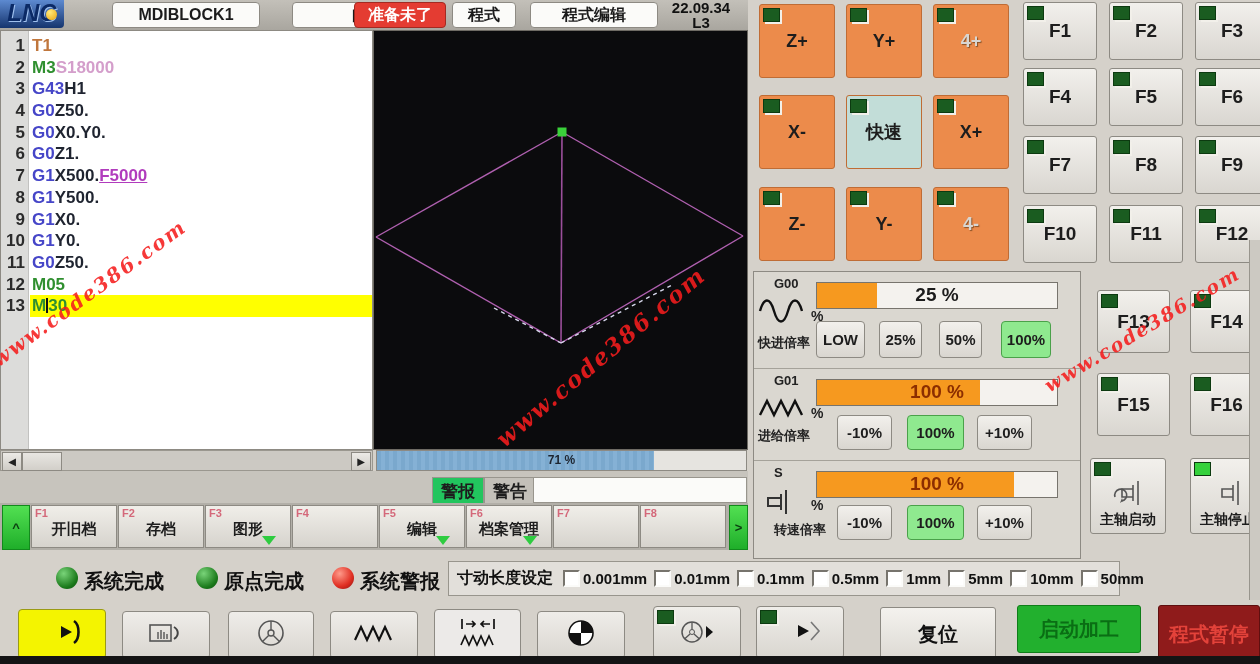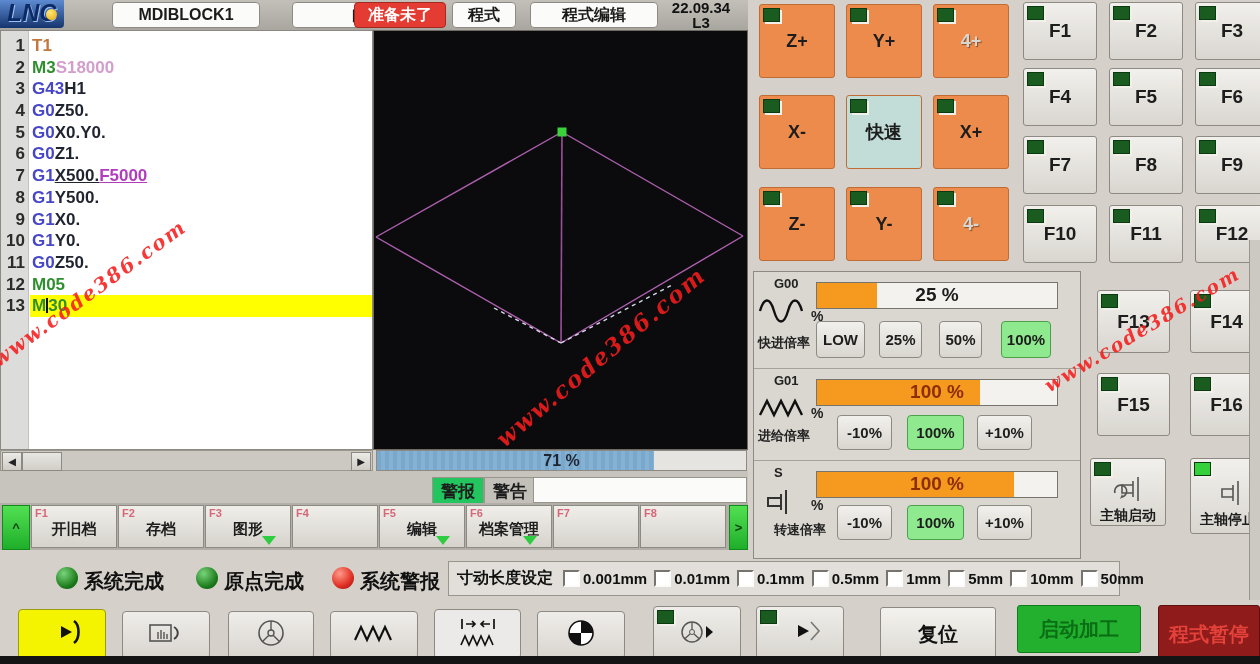--- a/index.html
+++ b/index.html
@@ -30,21 +30,21 @@
   
   #hscroll{left:0;top:450px;width:373px;height:21px;background:#ccc9c3;border:1px solid #9a978f;box-sizing:border-box;}
   .sbtn{position:absolute;top:1px;width:18px;height:17px;background:linear-gradient(180deg,#eceae6,#cfccc6);
         border:1px solid #8d8a83;color:#222;font-size:10px;text-align:center;line-height:17px;}
   #sthumb{position:absolute;left:21px;top:1px;width:38px;height:17px;background:linear-gradient(180deg,#e8e6e2,#d2cfc9);border:1px solid #8d8a83;}
   
   #gfx{left:373px;top:30px;width:375px;height:420px;background:#0b0b0d;border:1px solid #6e6b64;box-sizing:border-box;}
   #bar71{left:376px;top:450px;width:371px;height:21px;background:#e6e4e0;border:1px solid #8d8a83;box-sizing:border-box;}
   #bar71 .fill{position:absolute;left:0;top:0;height:100%;
         background:repeating-linear-gradient(90deg,#7aa8cd 0 4px,#85b1d5 4px 8px);}
-  #bar71 .lbl{position:absolute;width:100%;text-align:center;top:0;line-height:19px;font-size:16px;font-weight:bold;color:#1d2530;}
+  #bar71 .lbl{position:absolute;width:100%;text-align:center;top:0;line-height:19px;font-size:12px;font-weight:bold;color:#1d2530;}
   
   #tabrow{left:0;top:471px;width:748px;height:32px;background:#c7c4bd;}
   .atab{position:absolute;top:6px;height:26px;width:50px;font-size:17px;font-weight:bold;color:#1d1d1d;
         display:flex;align-items:center;justify-content:center;border:1px solid #98958d;border-bottom:none;}
   #alarmpane{position:absolute;left:533px;top:6px;width:214px;height:26px;background:#fbfbf9;border:1px solid #98958d;box-sizing:border-box;}
   
   #softrow{left:0;top:503px;width:748px;height:47px;background:#b2afa8;}
   .greenbtn{position:absolute;top:2px;height:43px;background:linear-gradient(180deg,#52e052,#1fae2a);
         border:1px solid #128a1c;color:#0b3d10;font-weight:bold;font-size:13px;display:flex;align-items:center;justify-content:center;}
   .skey{position:absolute;top:2px;width:86px;height:43px;background:linear-gradient(180deg,#f0eee9,#d6d3cd);
@@ -157,21 +157,21 @@
         <div class="pline">
           <div class="lnum">5</div>
           <div class="lcode"><span style="color: rgb(70, 70, 200);">G0</span><span style="color: rgb(31, 36, 48);">X0.Y0.</span></div>
         </div>
         <div class="pline">
           <div class="lnum">6</div>
           <div class="lcode"><span style="color: rgb(70, 70, 200);">G0</span><span style="color: rgb(31, 36, 48);">Z1.</span></div>
         </div>
         <div class="pline">
           <div class="lnum">7</div>
-          <div class="lcode"><span style="color: rgb(70, 70, 200);">G1</span><span style="color: rgb(31, 36, 48); text-decoration: underline;">X500.</span><span style="color: rgb(177, 60, 189); text-decoration: underline;">F5000</span></div>
+          <div class="lcode"><span style="color: rgb(70, 70, 200);">G1</span><span style="color: rgb(31, 36, 48);">X500.</span><span style="color: rgb(177, 60, 189); text-decoration: underline;">F5000</span></div>
         </div>
         <div class="pline">
           <div class="lnum">8</div>
           <div class="lcode"><span style="color: rgb(70, 70, 200);">G1</span><span style="color: rgb(31, 36, 48);">Y500.</span></div>
         </div>
         <div class="pline">
           <div class="lnum">9</div>
           <div class="lcode"><span style="color: rgb(70, 70, 200);">G1</span><span style="color: rgb(31, 36, 48);">X0.</span></div>
         </div>
         <div class="pline">
@@ -489,21 +489,21 @@
       <div class="abs fbtn" style="left: 1097px; top: 373px; width: 73px; height: 63px;">
         <div class="led"></div>
         <span>F15</span>
       </div>
       <div class="abs fbtn" style="left: 1190px; top: 373px; width: 73px; height: 63px;">
         <div class="led"></div>
         <span>F16</span>
       </div>
     </div>
   <div id="spbtns">
-      <div class="abs fbtn" style="left: 1090px; top: 458px; width: 76px; height: 68px; flex-direction: column; font-size: 15px;">
+      <div class="abs fbtn" style="left: 1090px; top: 458px; width: 76px; height: 76px; flex-direction: column; font-size: 15px;">
         <div class="led"></div>
         <span style="margin-top: 14px;"><svg width="40" height="30" viewBox="0 0 40 30">
             <path d="M30 3v24M25 7v16M14 11h11v8H14z" stroke="#555" stroke-width="1.6" fill="none"></path>
             <path d="M7 19a6 6 0 1 1 7 4" stroke="#555" stroke-width="1.6" fill="none"></path>
             <path d="M12 25l3-2-1-3z" fill="#555"></path>
           </svg></span>
         <span style="font-size: 14px;">主轴启动</span>
       </div>
       <div class="abs fbtn" style="left: 1190px; top: 458px; width: 76px; height: 76px; flex-direction: column; font-size: 15px;">
         <div class="led lit"></div>

